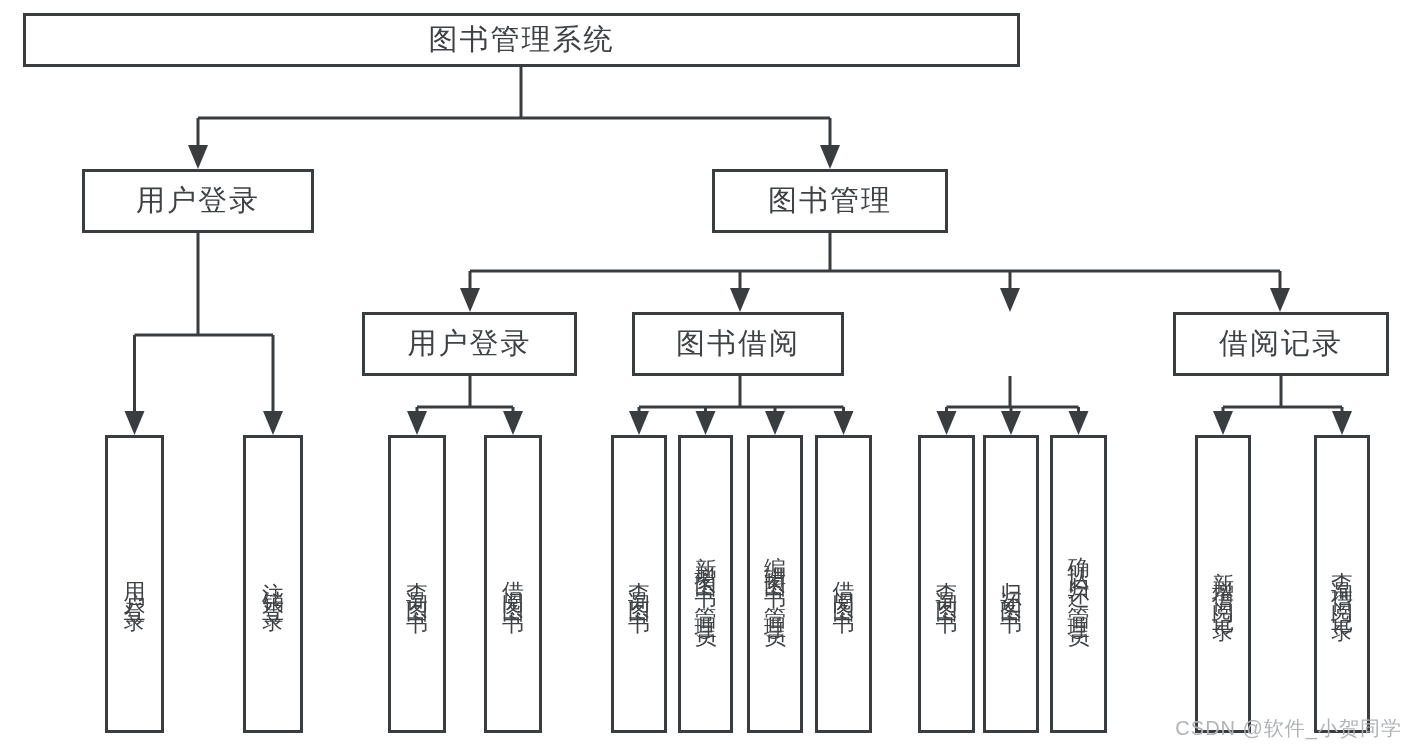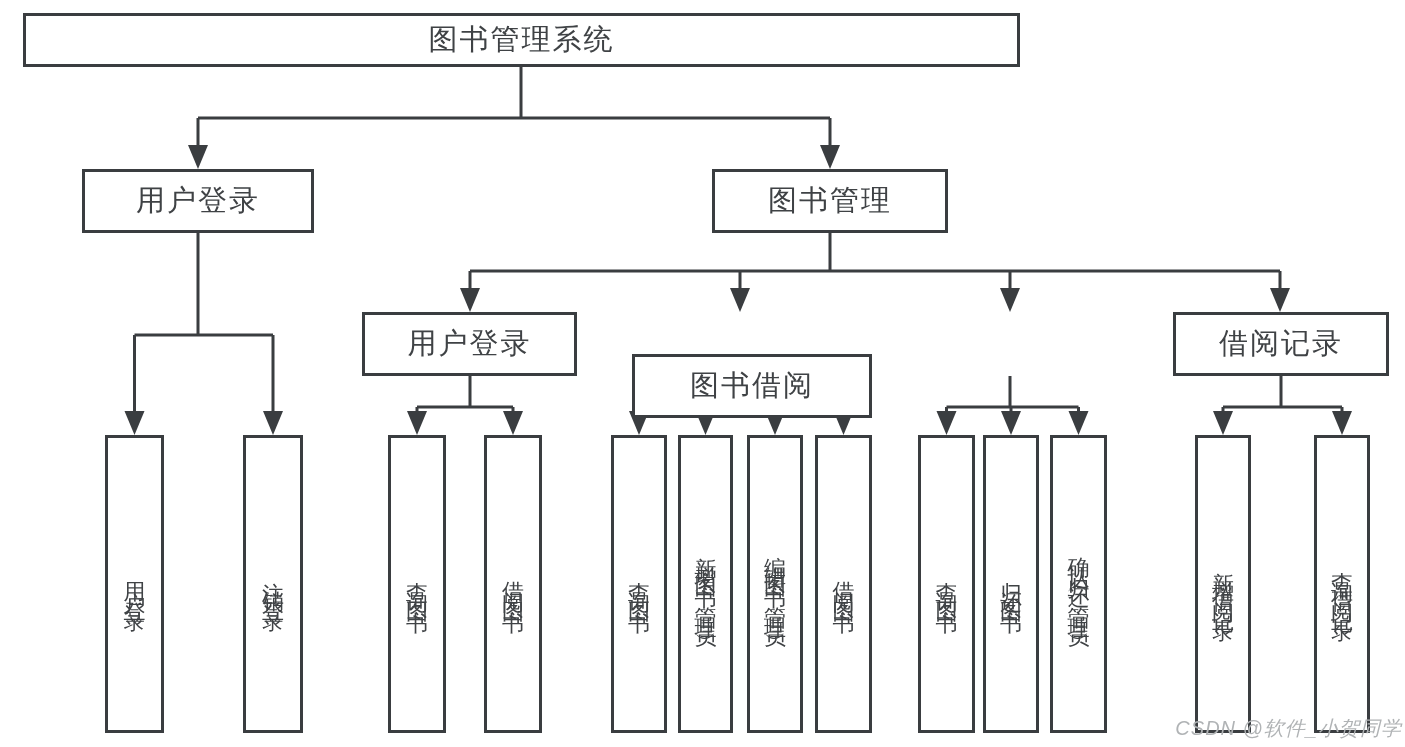--- a/index.html
+++ b/index.html
@@ -26,21 +26,21 @@
   }
   .hbox{font-size:29px;letter-spacing:2px;white-space:nowrap;}
   .vbox{font-size:22px;}
   .vbox .vtext{
     writing-mode:vertical-rl;text-orientation:mixed;
     letter-spacing:10px;line-height:1;
   }
   .watermark{
     position:absolute;right:3px;bottom:5px;
     font-size:20px;letter-spacing:1px;
-    color:var(--watermark);white-space:nowrap;font-style:italic;
+    color:var(--watermark);white-space:nowrap;
   }
 </style>
 </head>
 <body>
 
 <div id="canvas">
 
   <svg class="connectors" viewBox="0 0 1405 747" fill="none" stroke="currentColor" stroke-width="3">
 
     <path d="M521 67 V118 M198 118 H830 M198 118 V146 M830 118 V146"></path>
@@ -76,21 +76,21 @@
     <polygon fill="currentColor" stroke="none" points="1213,411 1233,411 1223,435"></polygon>
     <polygon fill="currentColor" stroke="none" points="1332,411 1352,411 1342,435"></polygon>
   </svg>
 
   <div class="box hbox" style="left:23px;top:13px;width:997px;height:54px;">图书管理系统</div>
 
   <div class="box hbox" style="left:82px;top:169px;width:232px;height:64px;">用户登录</div>
   <div class="box hbox" style="left:712px;top:169px;width:236px;height:64px;">图书管理</div>
 
   <div class="box hbox" style="left:362px;top:312px;width:215px;height:64px;">用户登录</div>
-  <div class="box hbox" style="left:632px;top:312px;width:240px;height:64px;margin-top:42px;">图书借阅</div>
+  <div class="box hbox" style="left:632px;top:312px;width:212px;height:64px;">图书借阅</div>
   <div class="box hbox" style="left:1173px;top:312px;width:216px;height:64px;text-align:center;">借阅记录</div>
 
   <div class="box vbox" style="left:105px;top:435px;width:59px;height:298px;">
     <span class="vtext">用户登录</span>
   </div>
   <div class="box vbox" style="left:243px;top:435px;width:60px;height:298px;">
     <span class="vtext">注销登录</span>
   </div>
 
   <div class="box vbox" style="left:388px;top:435px;width:58px;height:298px;">

